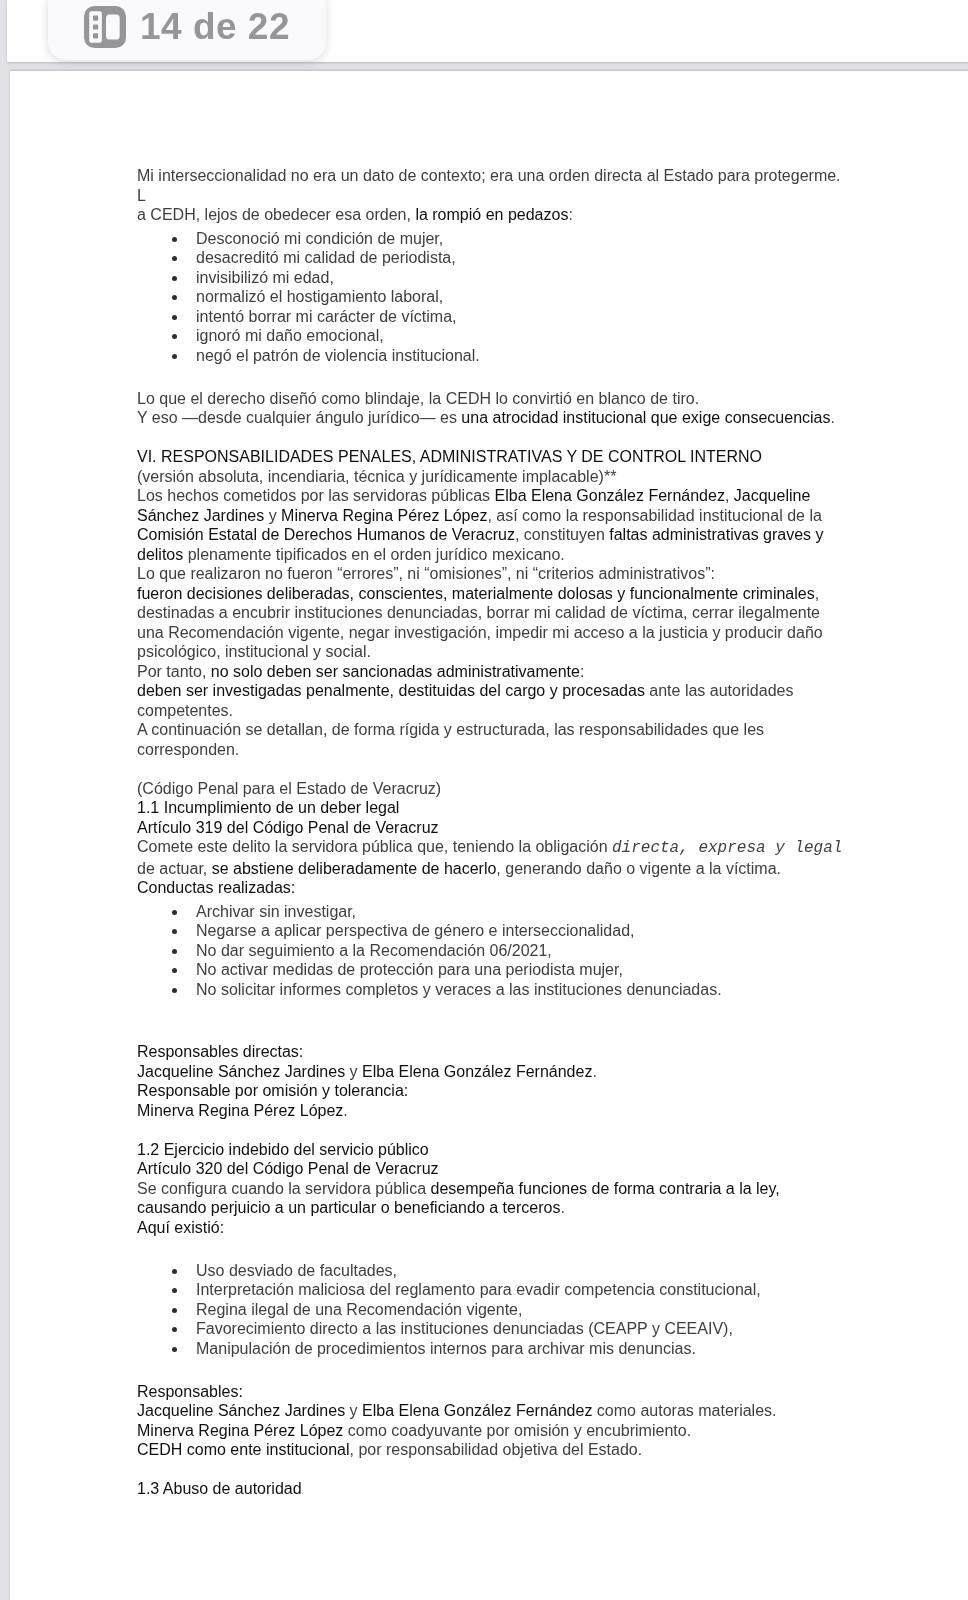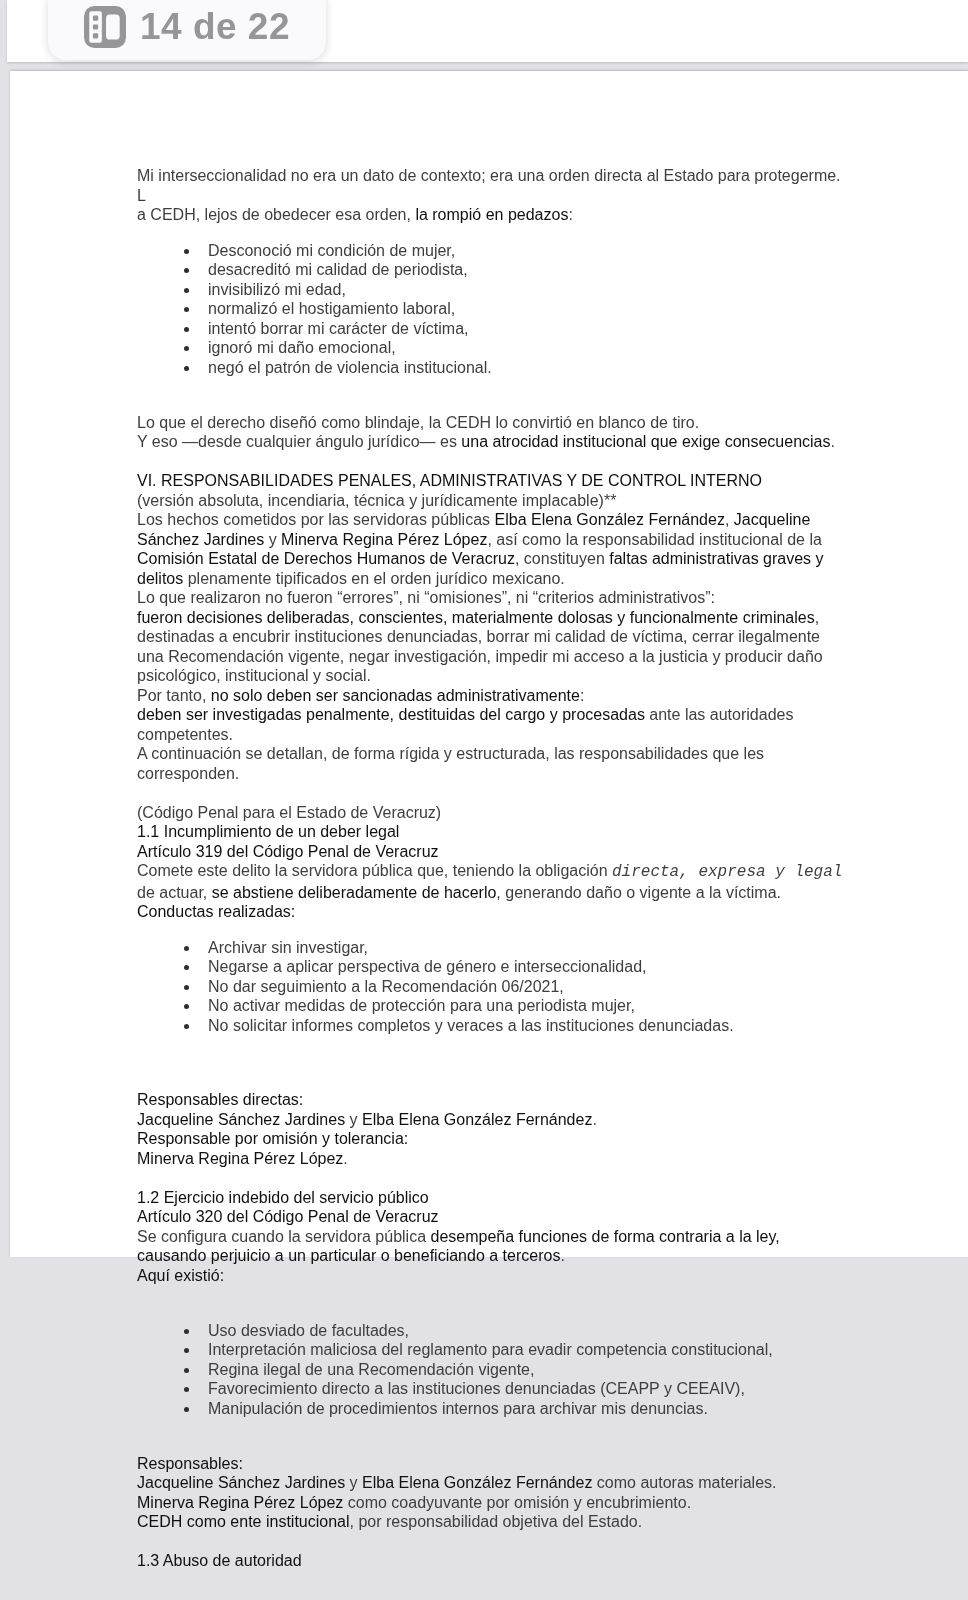--- a/index.html
+++ b/index.html
@@ -8,32 +8,32 @@
     background:#e2e2e6;
     font-family:"Liberation Sans","DejaVu Sans",sans-serif;
   }
   
   .prev-page{
     position:absolute;left:7px;right:0;top:0;height:62px;
     background:#ffffff;box-shadow:0 1px 2px rgba(0,0,0,.18);
   }
   
   .doc-page{
-    position:absolute;left:10px;right:0;top:71px;height:1186px;
+    position:absolute;left:10px;right:0;top:71px;height:1529px;
     background:#ffffff;box-shadow:0 -1px 2px rgba(0,0,0,.18);
   }
   .doc-content{
     padding:95px 120px 0 127px;
     font-size:16px;line-height:19.5px;color:#3e3e3e;
   }
   .para{margin:0;}
   .seg-r{font-weight:400;color:#3e3e3e;}
   .seg-b{font-weight:400;color:#101010;}
   .seg-i{font-style:italic;color:#404040;font-family:Liberation Mono, monospace;}
-  .bullets{margin:16px;}
+  .bullets{margin:4px;}
   .bullet{position:relative;padding-left:55px;}
   .bullet::before{
     content:"";position:absolute;left:31px;top:8px;
     width:5px;height:5px;border-radius:50%;background:#2e2e2e;
   }
   .spacer{width:100%;}
   
   .page-pill{
     position:absolute;left:48px;top:-14px;width:278px;height:74px;
     background:#fafafc;border-radius:18px;

